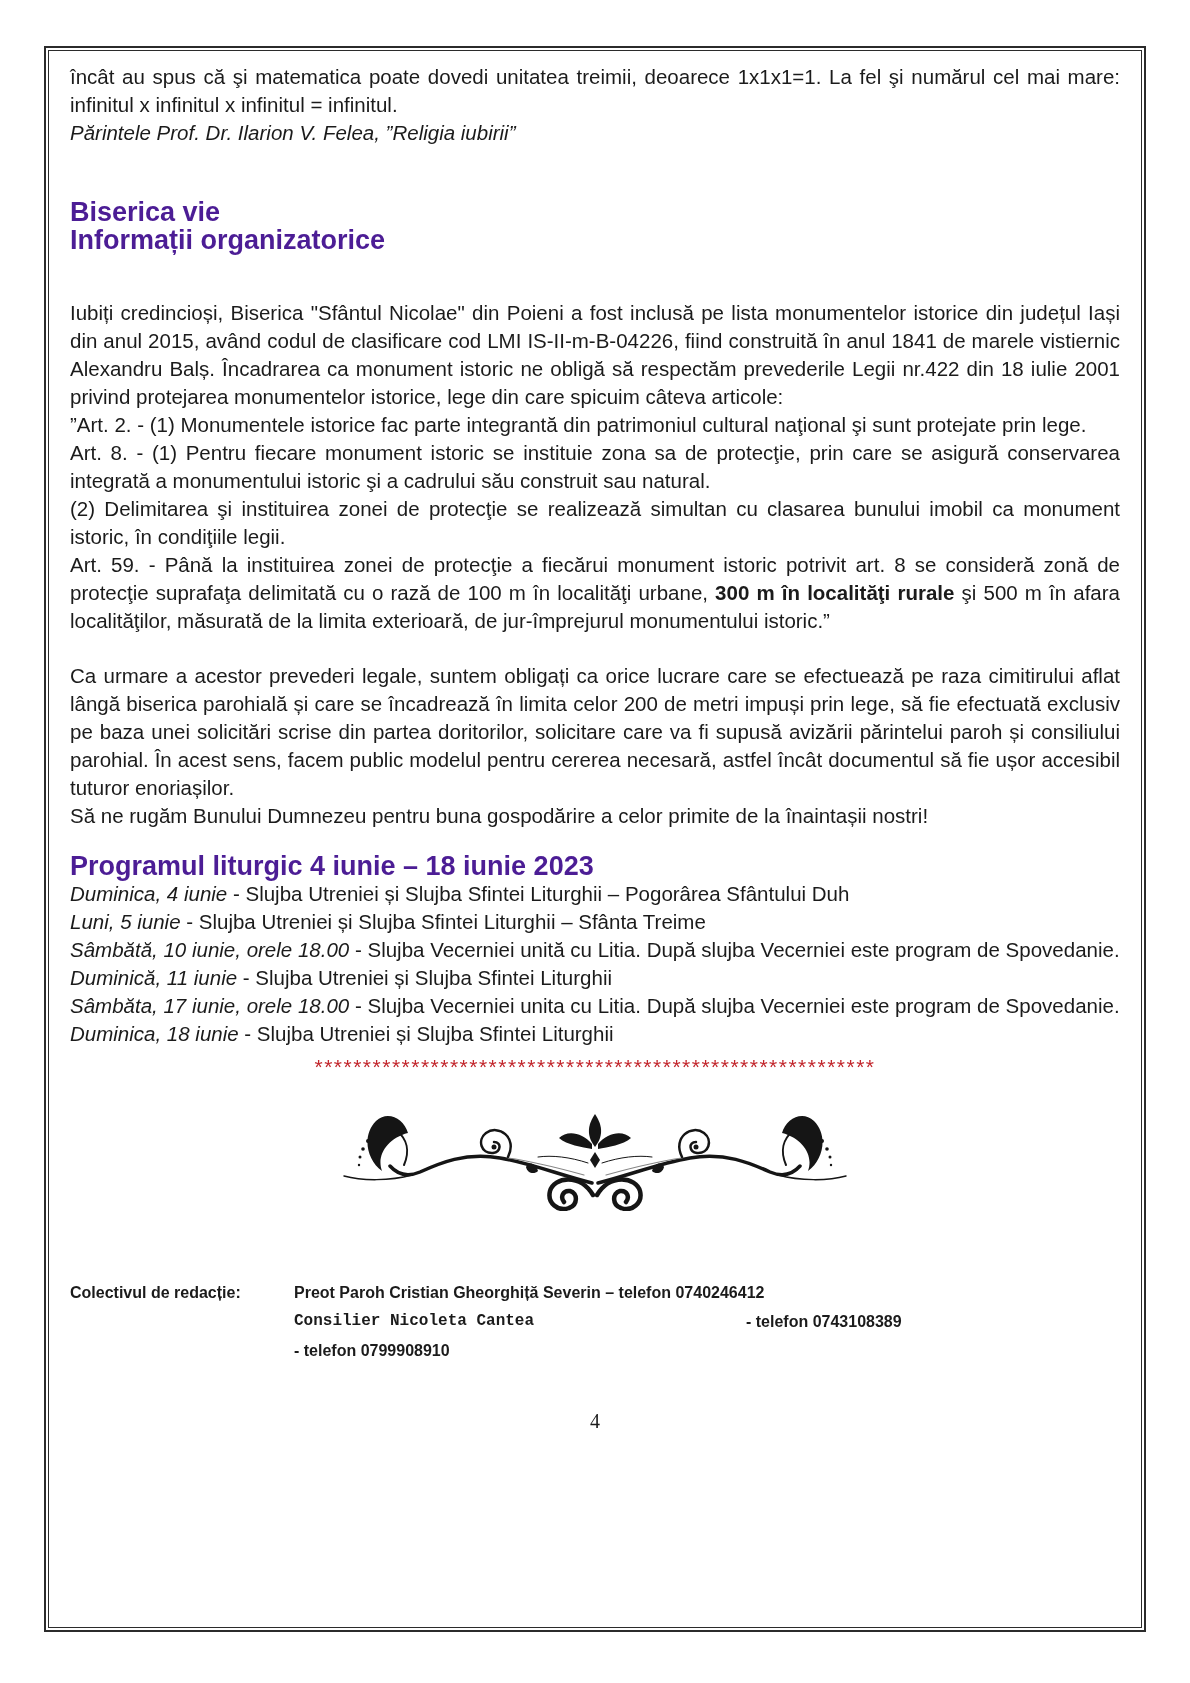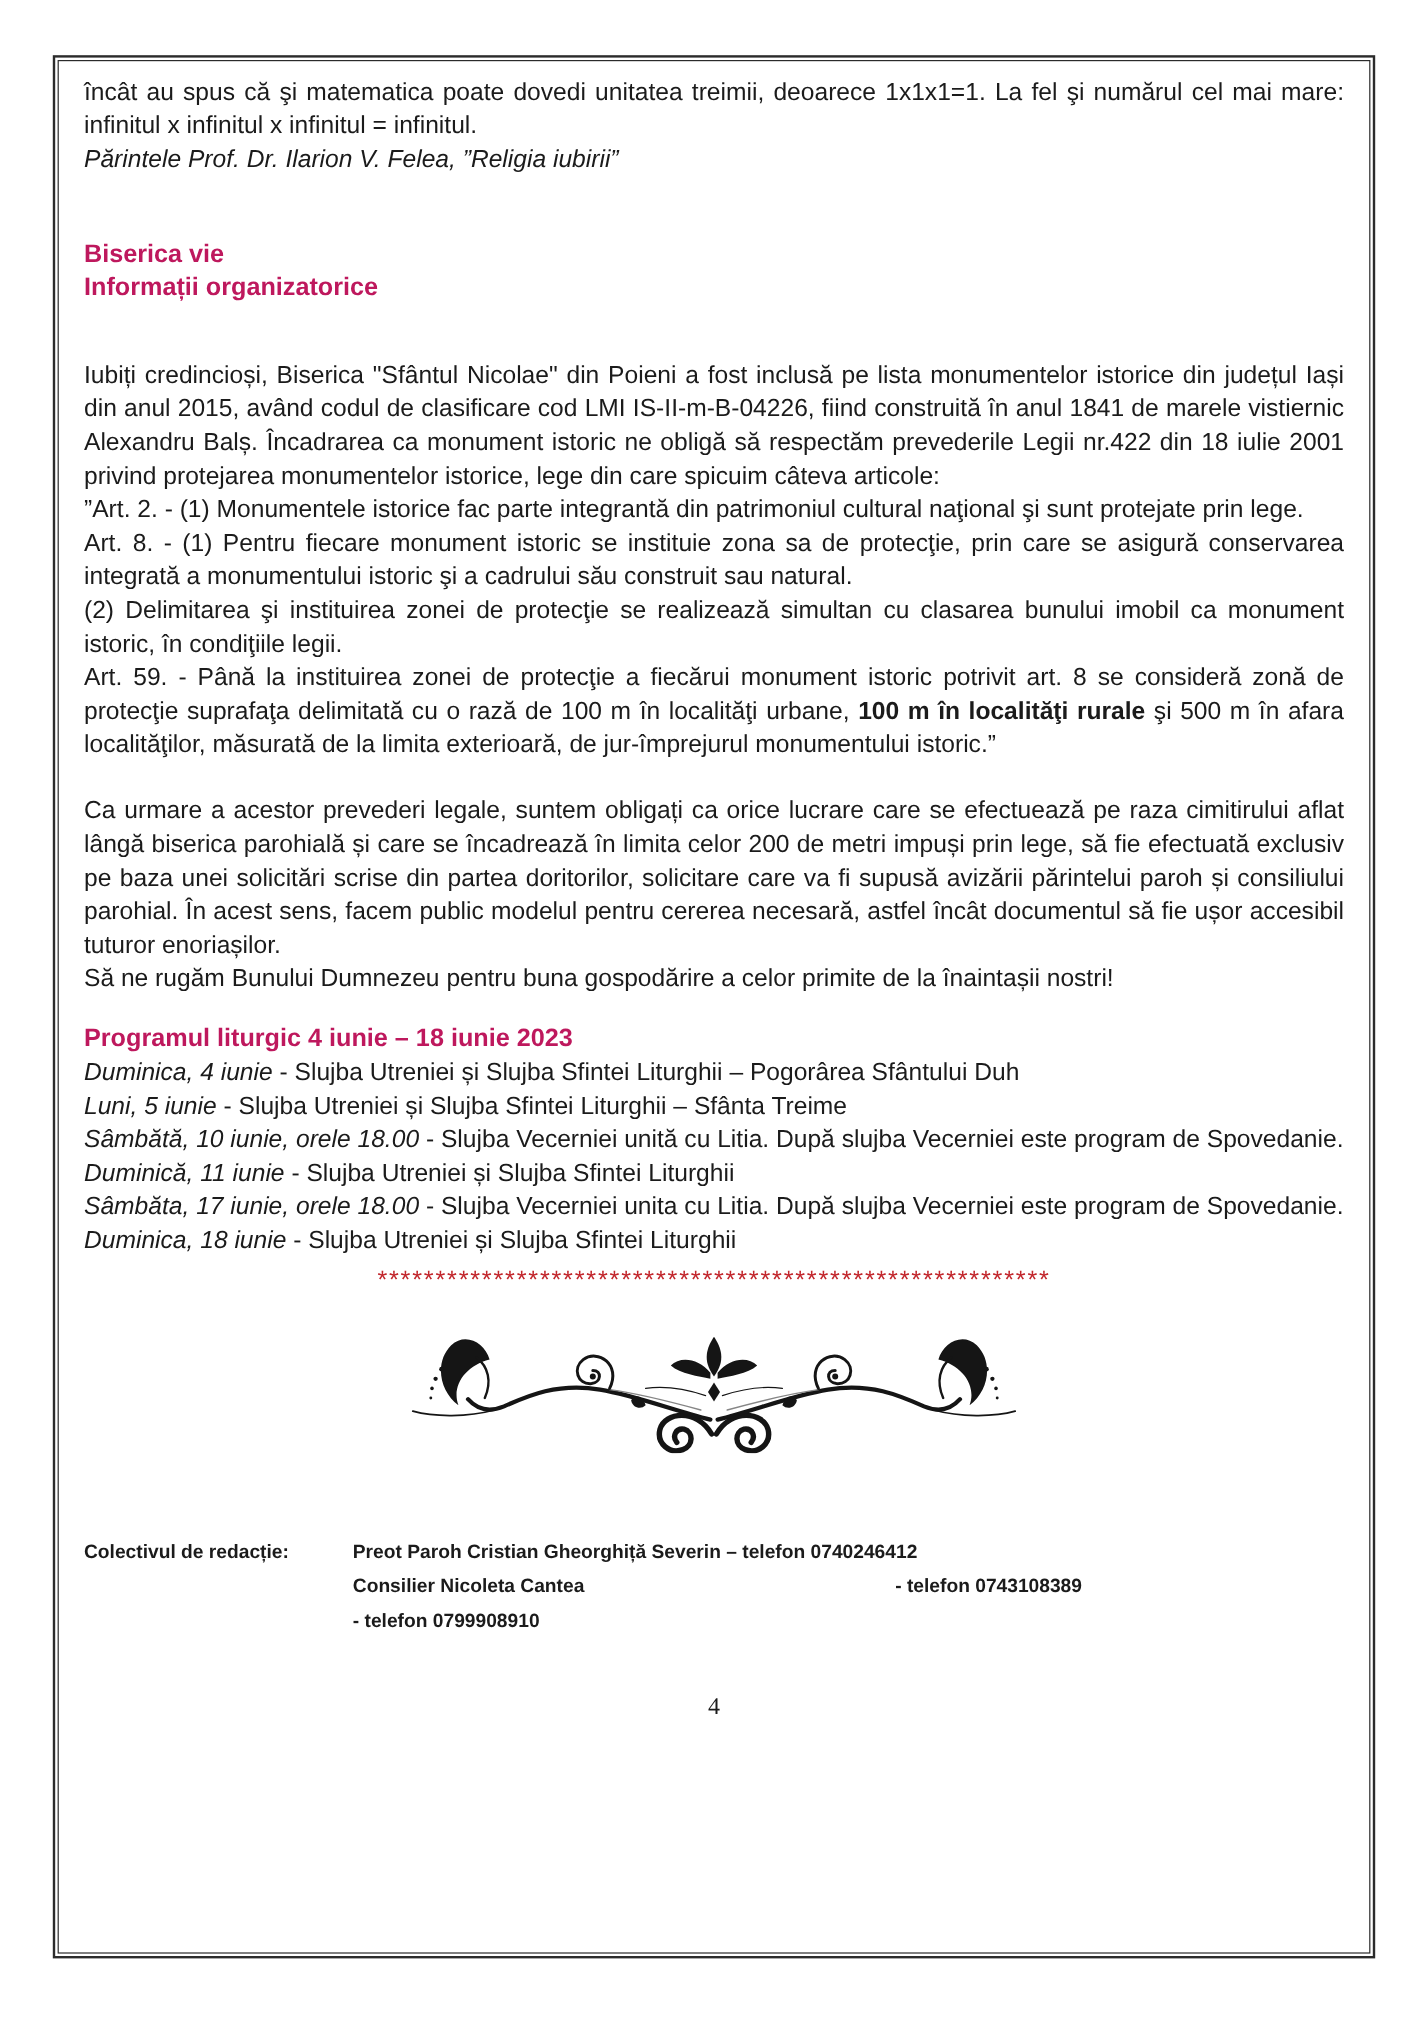--- a/index.html
+++ b/index.html
@@ -17,38 +17,38 @@
     border:1px solid #2b2b2b;
   }
   .content{
     position:absolute;left:21px;right:21px;top:12px;
     font-size:20.5px;line-height:28px;
   }
   p{margin:0;}
   .just{text-align:justify;}
   .italic{font-style:italic;}
   .red-heading{
-    color:#be185d;font-weight:bold;font-size:21px;line-height:28px;
+    color:#4c1d95;font-weight:bold;font-size:27px;line-height:28px;
   }
   .h-main{margin-top:51px;}
   .para1{margin-top:45px;}
   .law{margin-top:0;}
   .law-first{}
   .para2{margin-top:27px;}
   .prog-head{margin-top:22px;}
   .sched-first{}
   .stars{
     margin-top:5px;text-align:center;color:#c2262c;
     font-size:21px;letter-spacing:1.5px;white-space:nowrap;
   }
   .ornament-wrap{margin-top:30px;text-align:center;}
   .footer{margin-top:60px;font-weight:bold;font-size:16px;line-height:29px;}
   .frow{display:flex;}
   .fl{width:224px;flex:none;}
-  .fn{width:452px;flex:none;}
+  .fn{width:452px;flex:none;font-family:Liberation Mono, monospace;}
   .pagenum{
     margin-top:42px;text-align:center;
     font-family:"Liberation Serif",serif;font-size:20px;
   }
 </style>
 </head>
 <body>
 
 <div class="frame">
   <div class="frame-inner">
@@ -58,21 +58,21 @@
       <p class="italic">Părintele Prof. Dr. Ilarion V. Felea, ”Religia iubirii”</p>
 
       <div class="red-heading h-main">Biserica vie</div>
       <div class="red-heading">Informații organizatorice</div>
 
       <p class="just para1">Iubiți credincioși, Biserica "Sfântul Nicolae" din Poieni a fost inclusă pe lista monumentelor istorice din județul Iași din anul 2015, având codul de clasificare cod LMI IS-II-m-B-04226, fiind construită în anul 1841 de marele vistiernic Alexandru Balș. Încadrarea ca monument istoric ne obligă să respectăm prevederile Legii nr.422 din 18 iulie 2001 privind protejarea monumentelor istorice, lege din care spicuim câteva articole:</p>
 
       <p class="just law law-first">”Art. 2. - (1) Monumentele istorice fac parte integrantă din patrimoniul cultural naţional şi sunt protejate prin lege.</p>
       <p class="just law">Art. 8. - (1) Pentru fiecare monument istoric se instituie zona sa de protecţie, prin care se asigură conservarea integrată a monumentului istoric şi a cadrului său construit sau natural.</p>
       <p class="just law">(2) Delimitarea şi instituirea zonei de protecţie se realizează simultan cu clasarea bunului imobil ca monument istoric, în condiţiile legii.</p>
-      <p class="just law"><span>Art. 59. - Până la instituirea zonei de protecţie a fiecărui monument istoric potrivit art. 8 se consideră zonă de protecţie suprafaţa delimitată cu o rază de 100 m în localităţi urbane, </span><b>100 m în localităţi rurale</b><span> şi 500 m în afara localităţilor, măsurată de la limita exterioară, de jur-împrejurul monumentului istoric.”</span></p>
+      <p class="just law"><span>Art. 59. - Până la instituirea zonei de protecţie a fiecărui monument istoric potrivit art. 8 se consideră zonă de protecţie suprafaţa delimitată cu o rază de 100 m în localităţi urbane, </span><b>300 m în localităţi rurale</b><span> şi 500 m în afara localităţilor, măsurată de la limita exterioară, de jur-împrejurul monumentului istoric.”</span></p>
 
       <p class="just para2">Ca urmare a acestor prevederi legale, suntem obligați ca orice lucrare care se efectuează pe raza cimitirului aflat lângă biserica parohială și care se încadrează în limita celor 200 de metri impuși prin lege, să fie efectuată exclusiv pe baza unei solicitări scrise din partea doritorilor, solicitare care va fi supusă avizării părintelui paroh și consiliului parohial. În acest sens, facem public modelul pentru cererea necesară, astfel încât documentul să fie ușor accesibil tuturor enoriașilor.</p>
       <p class="just">Să ne rugăm Bunului Dumnezeu pentru buna gospodărire a celor primite de la înaintașii nostri!</p>
 
       <div class="red-heading prog-head">Programul liturgic 4 iunie – 18 iunie 2023</div>
 
       <p class="just sched-first"><i>Duminica, 4 iunie</i><span> - Slujba Utreniei și Slujba Sfintei Liturghii – Pogorârea Sfântului Duh</span></p>
       <p class="just"><i>Luni, 5 iunie</i><span> - Slujba Utreniei și Slujba Sfintei Liturghii – Sfânta Treime</span></p>
       <p class="just"><i>Sâmbătă, 10 iunie, orele 18.00</i><span> - Slujba Vecerniei unită cu Litia. După slujba Vecerniei este program de Spovedanie.</span></p>
       <p class="just"><i>Duminică, 11 iunie</i><span> - Slujba Utreniei și Slujba Sfintei Liturghii</span></p>

